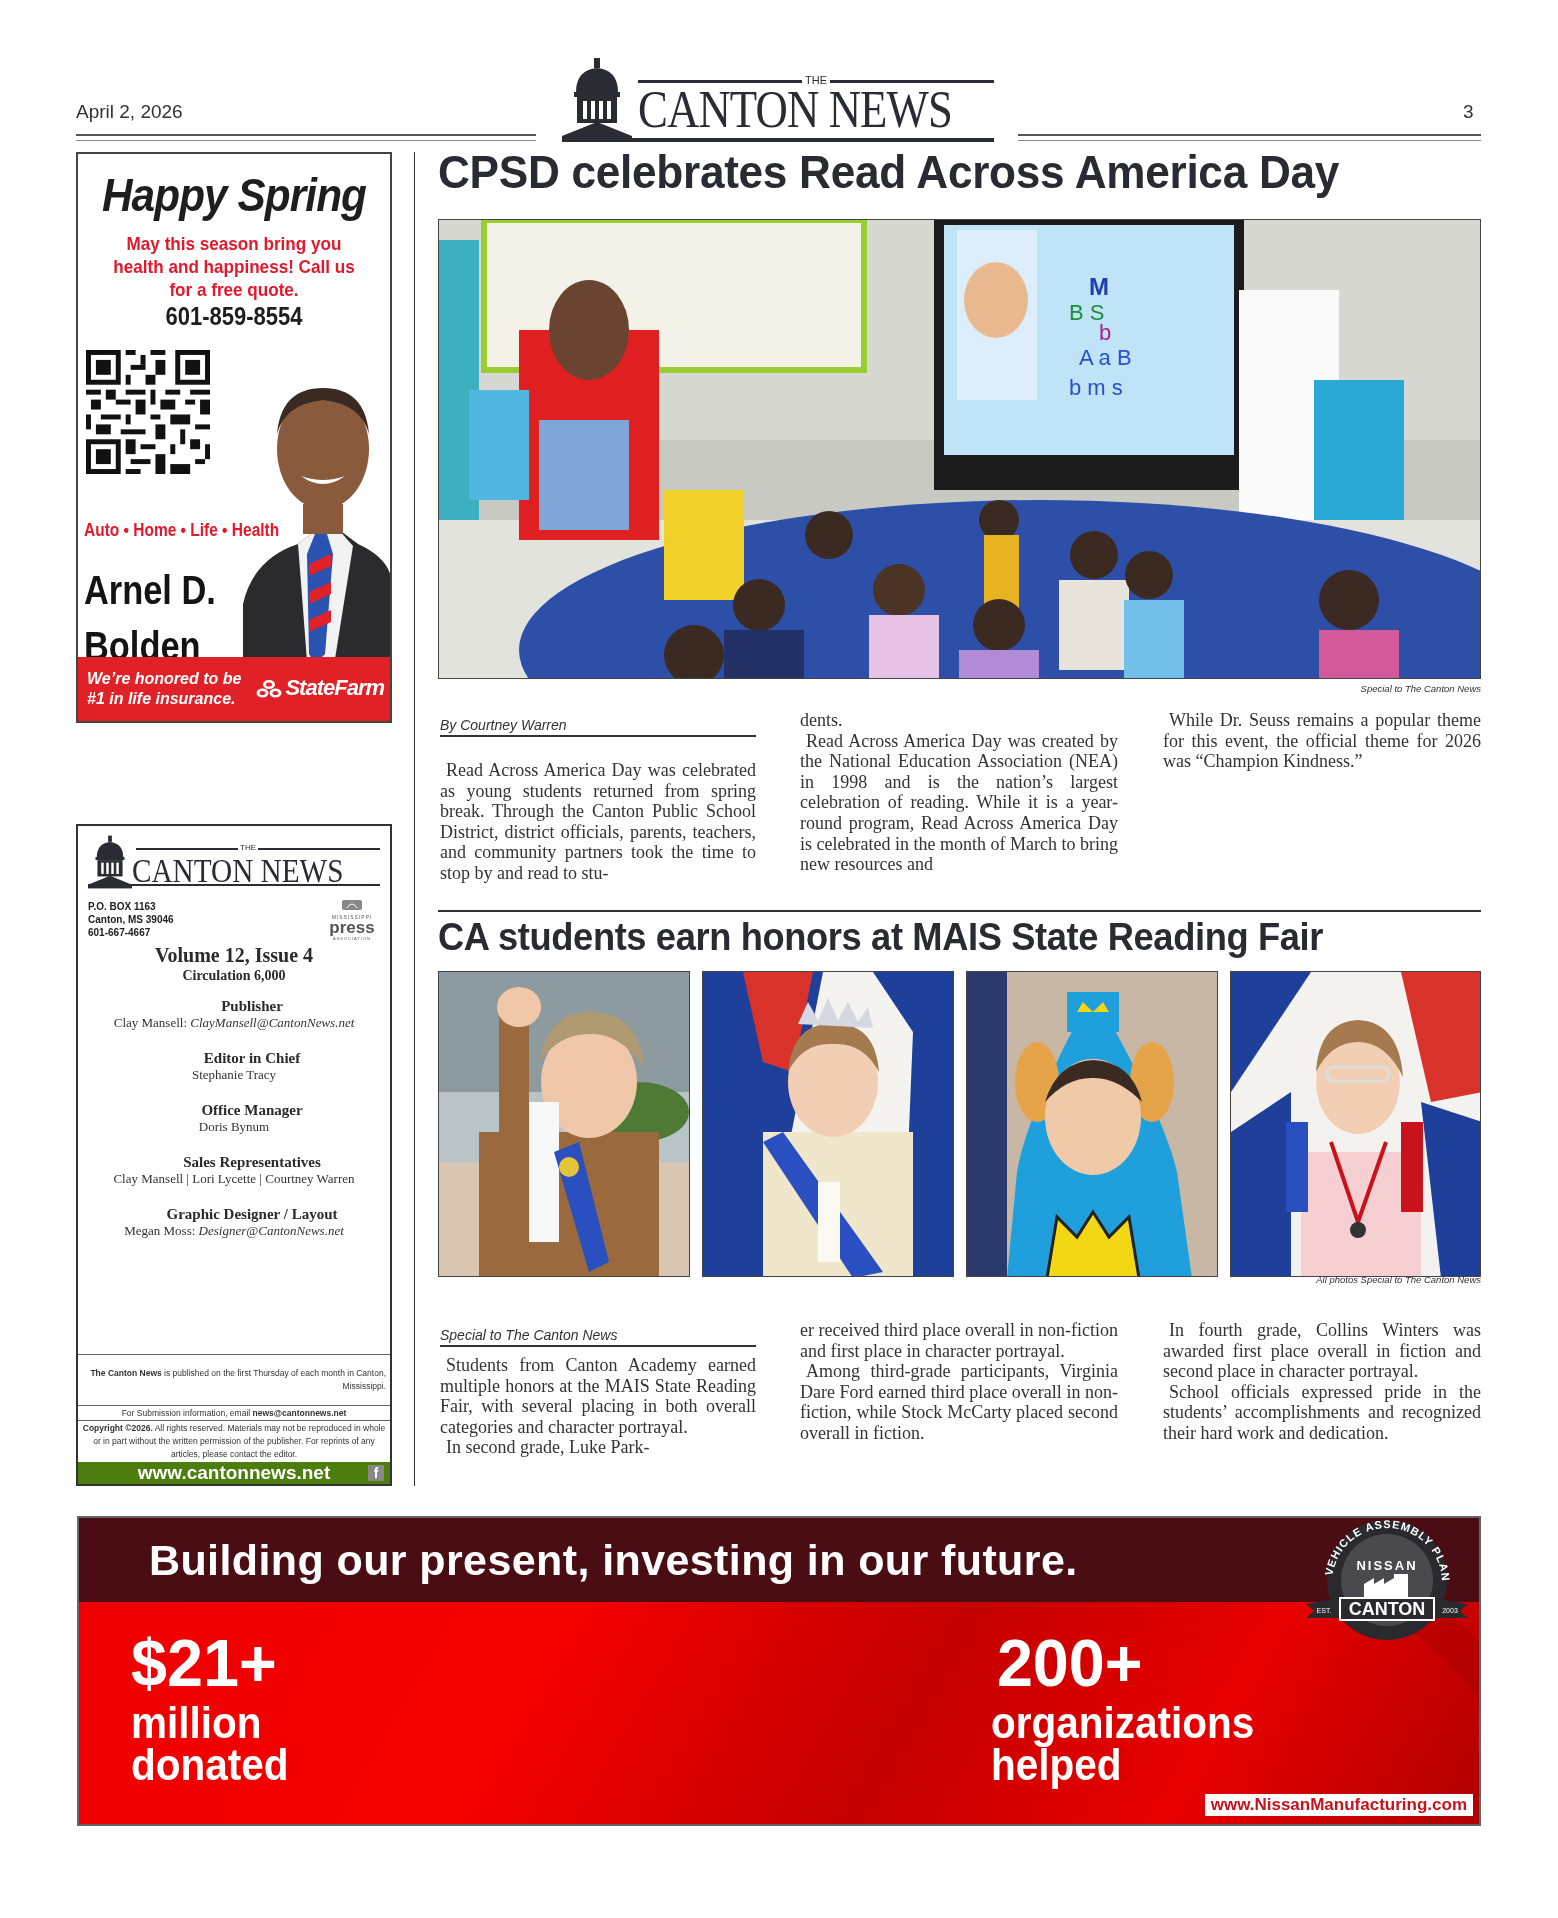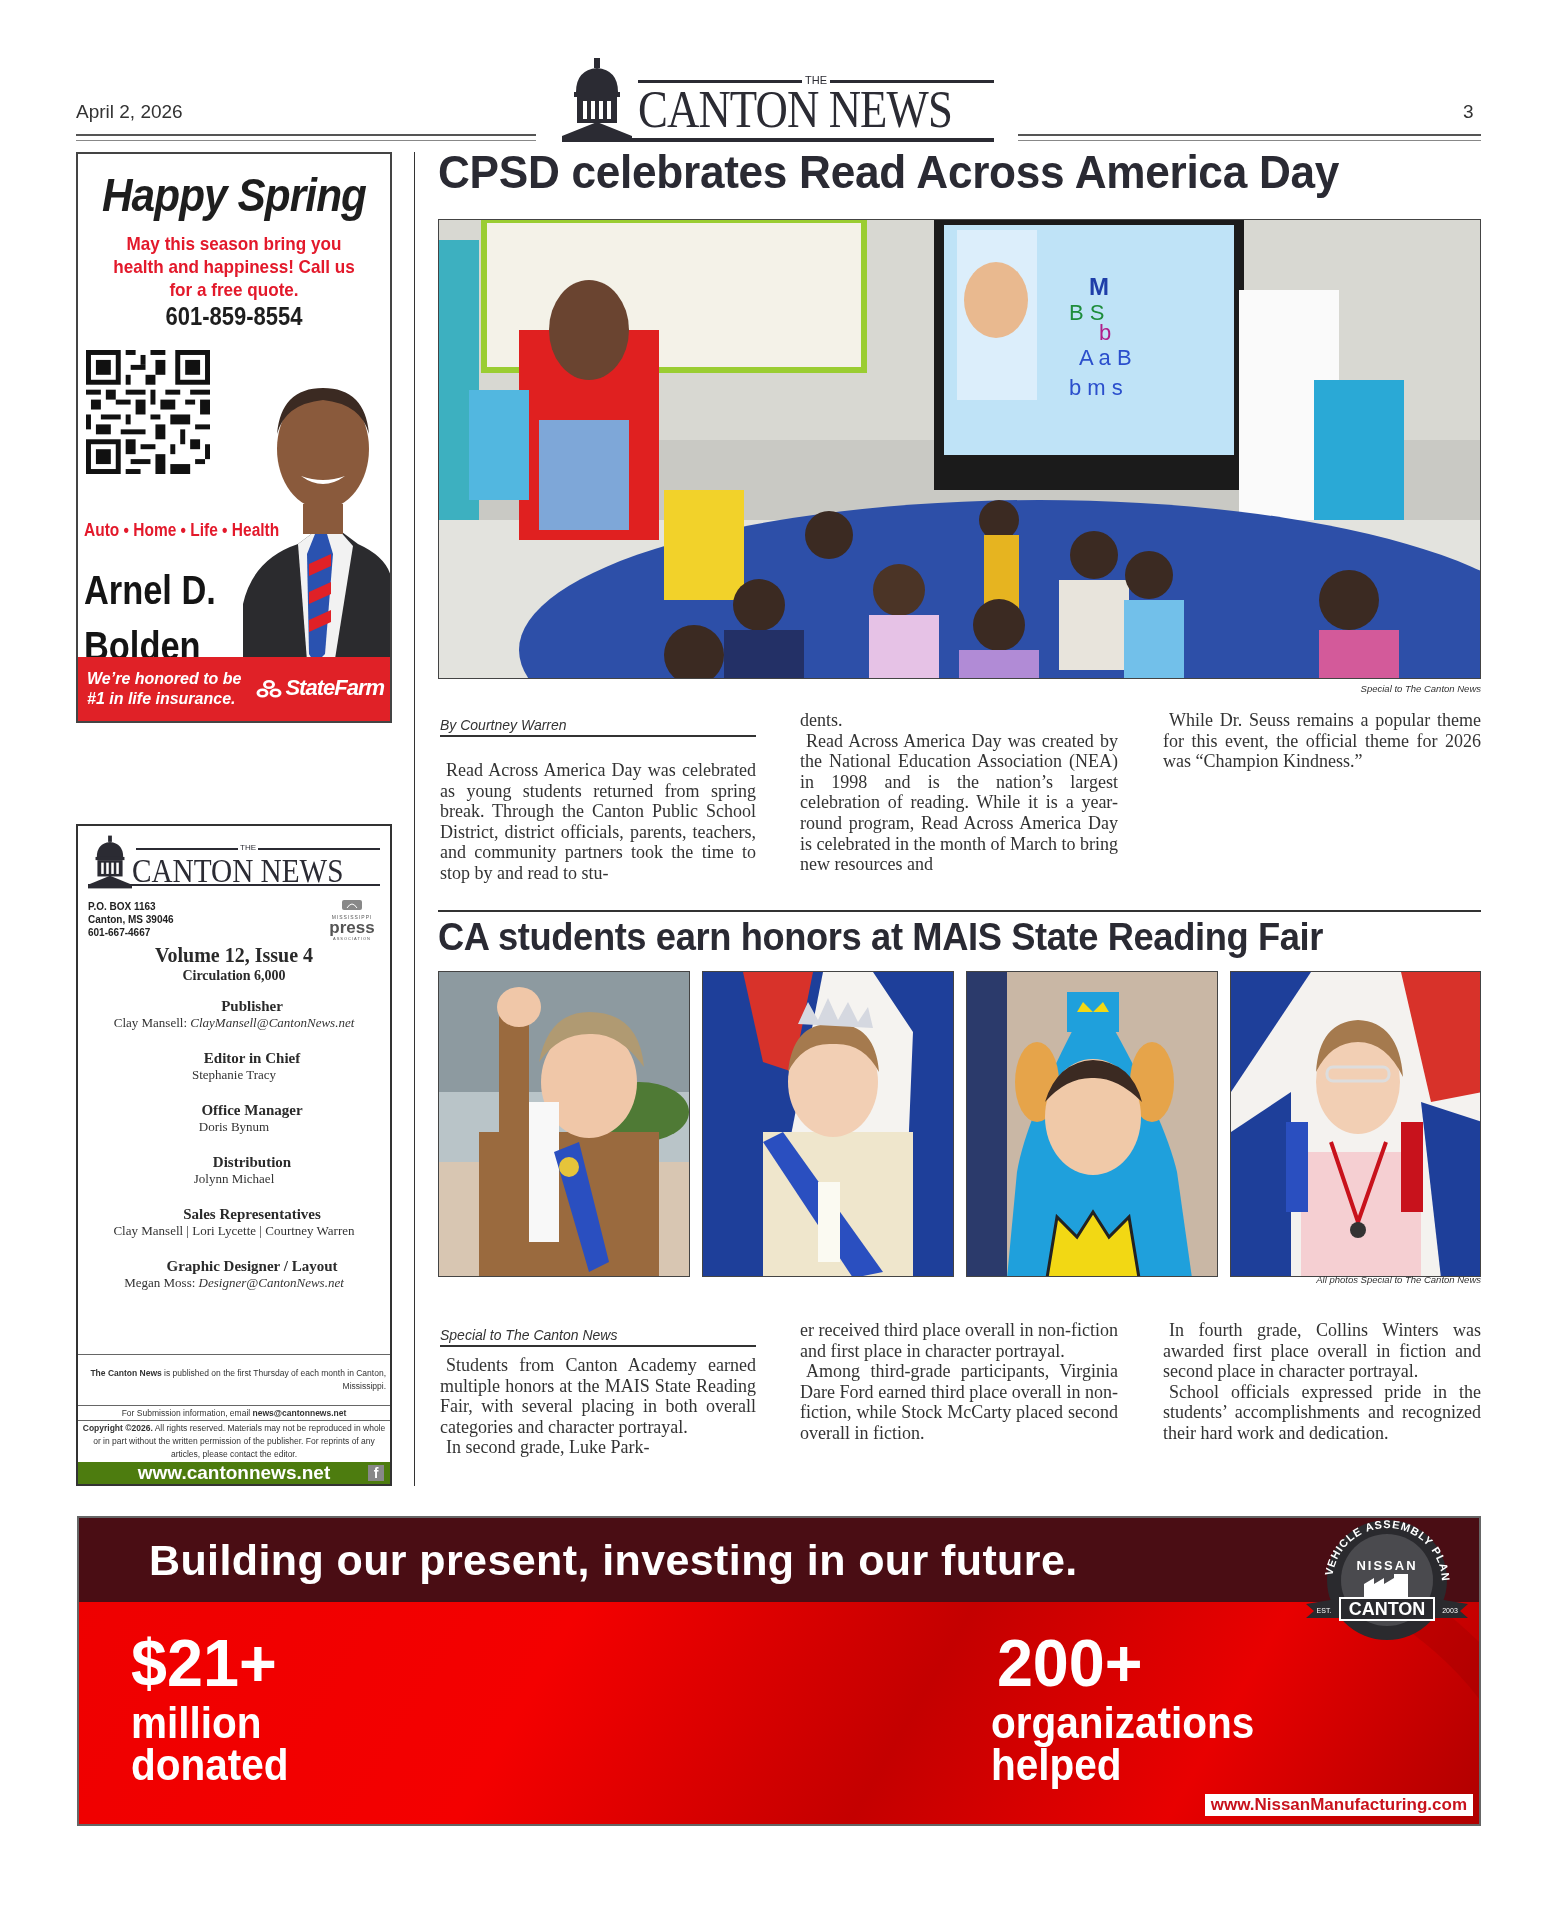--- a/index.html
+++ b/index.html
@@ -269,24 +269,20 @@
     </div>
     <div class="staff-item">
       <div class="staff-role">Editor in Chief</div>
       <div class="staff-name"><span>Stephanie Tracy</span></div>
     </div>
     <div class="staff-item">
       <div class="staff-role">Office Manager</div>
       <div class="staff-name"><span>Doris Bynum</span></div>
     </div>
     <div class="staff-item">
-      <div class="staff-role">Distribution</div>
-      <div class="staff-name"><span>Jolynn Michael</span></div>
-    </div>
-    <div class="staff-item">
       <div class="staff-role">Sales Representatives</div>
       <div class="staff-name"><span>Clay Mansell | Lori Lycette | Courtney Warren</span></div>
     </div>
     <div class="staff-item">
       <div class="staff-role">Graphic Designer / Layout</div>
       <div class="staff-name"><span>Megan Moss: </span><i>Designer@CantonNews.net</i></div>
     </div>
   </div>
   <div class="mast-foot">
     <div class="mf1"><b>The Canton News</b><span> is published on the first Thursday of each month in Canton, Mississippi.</span></div>

